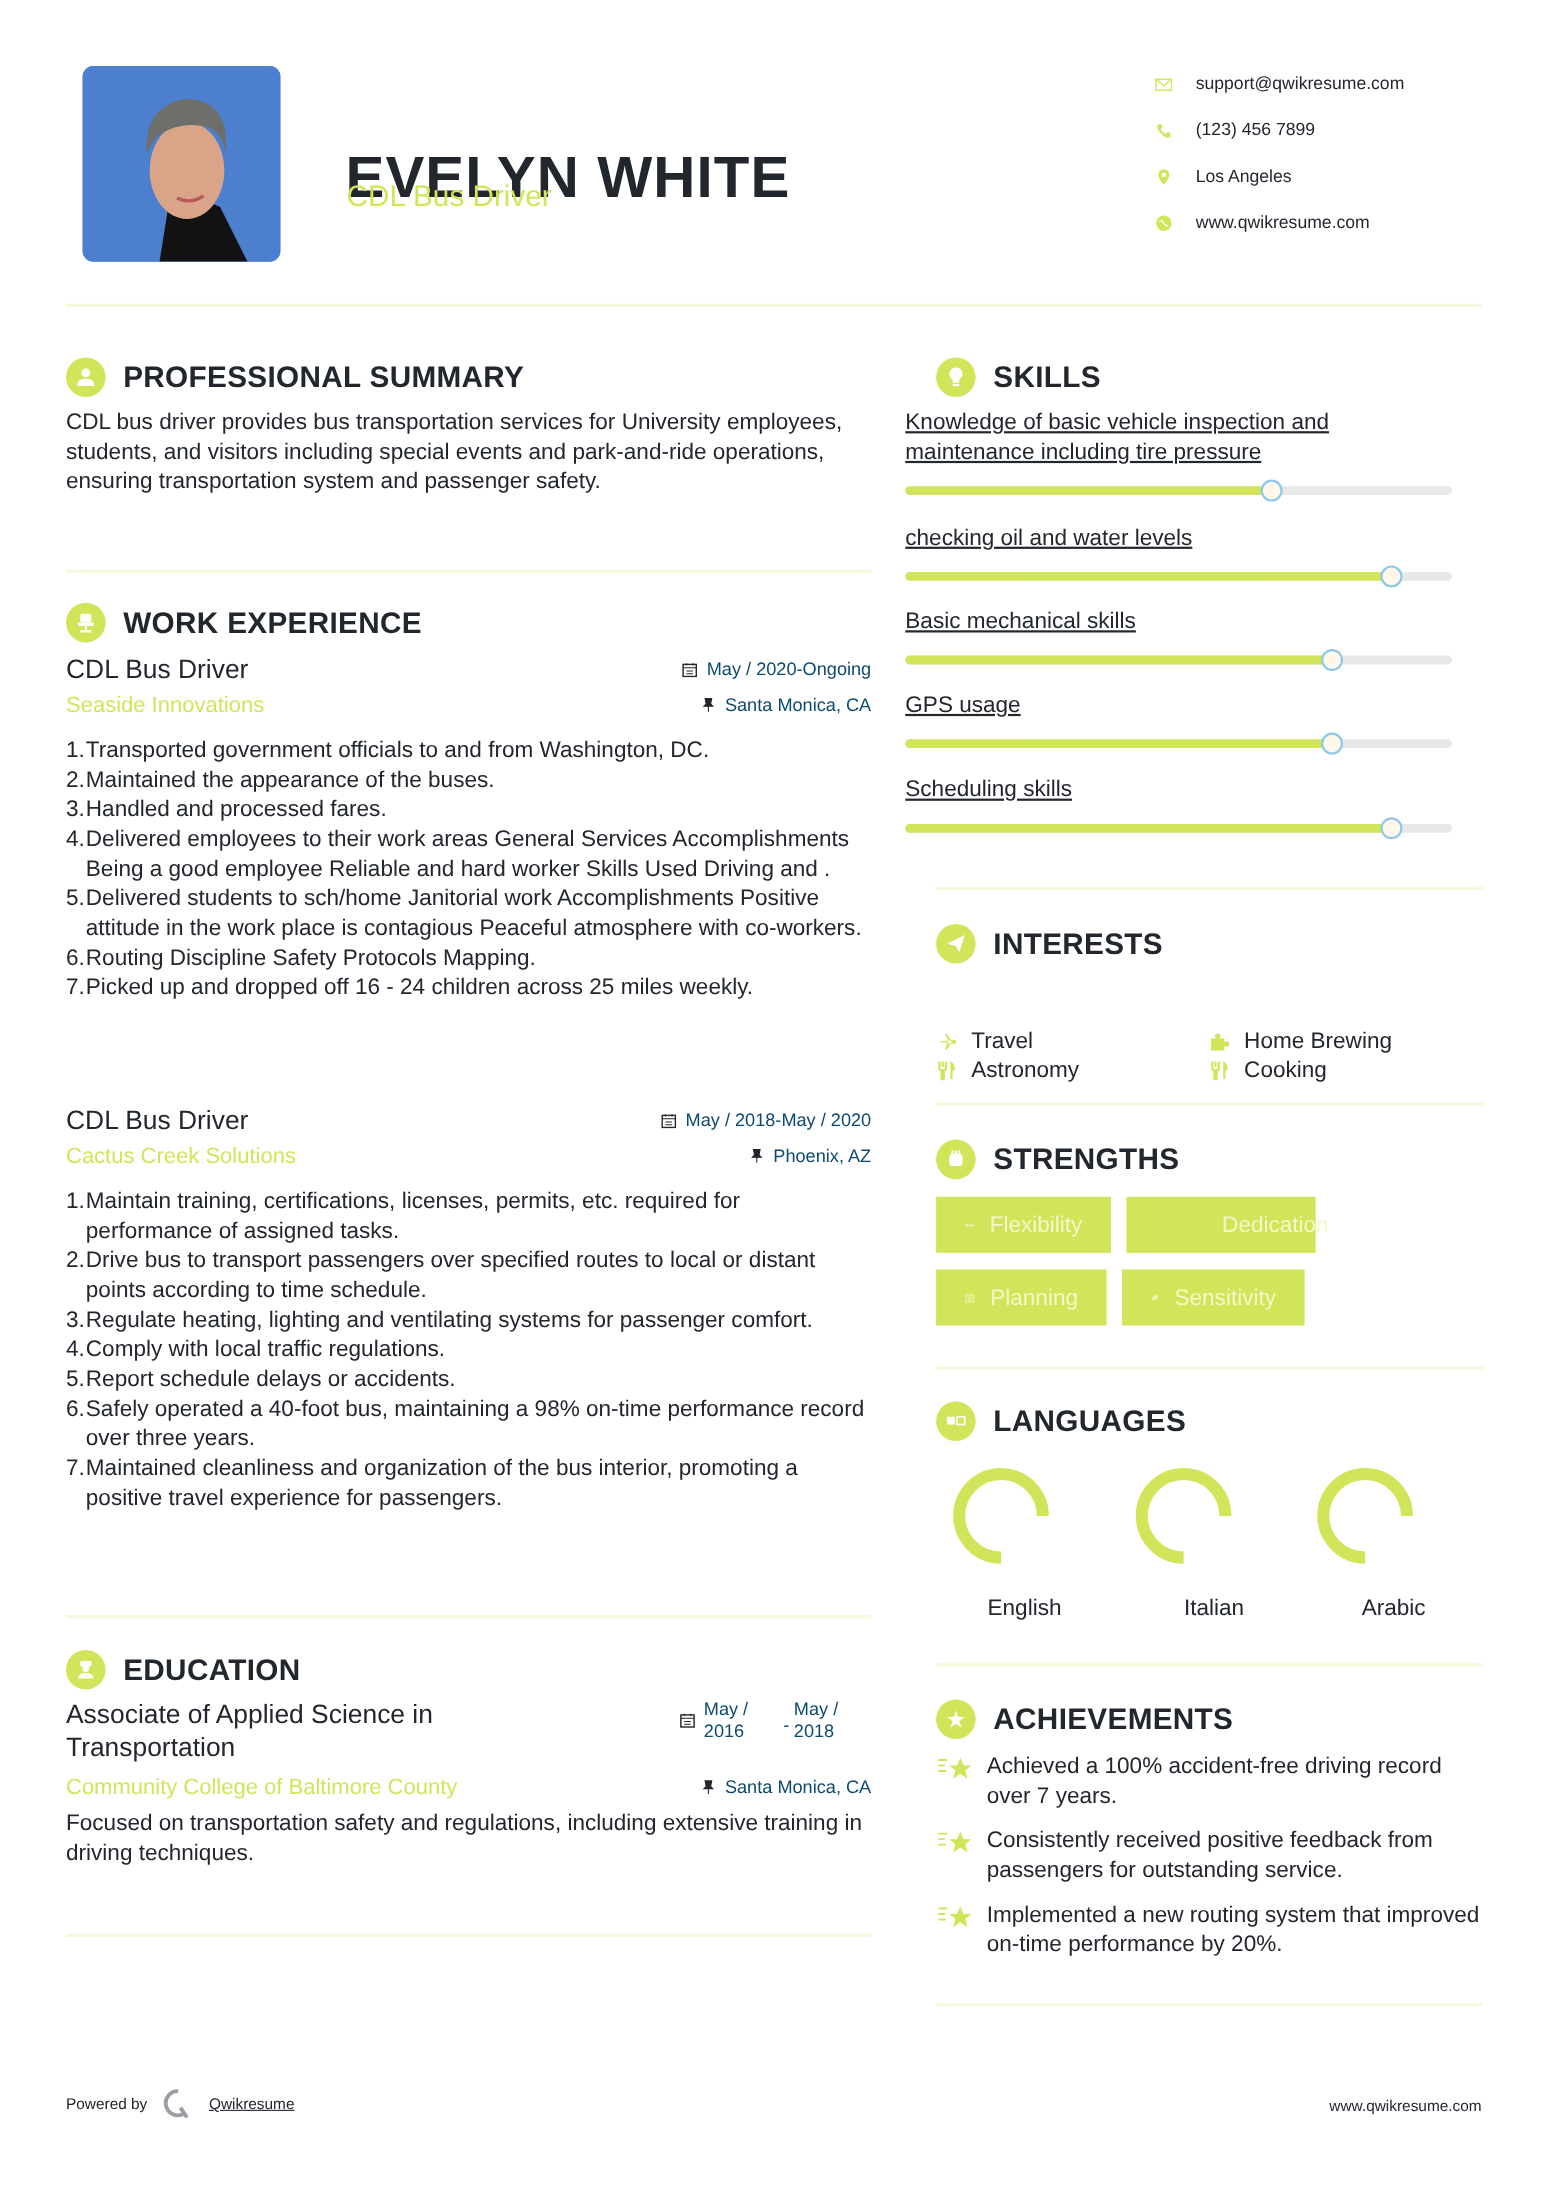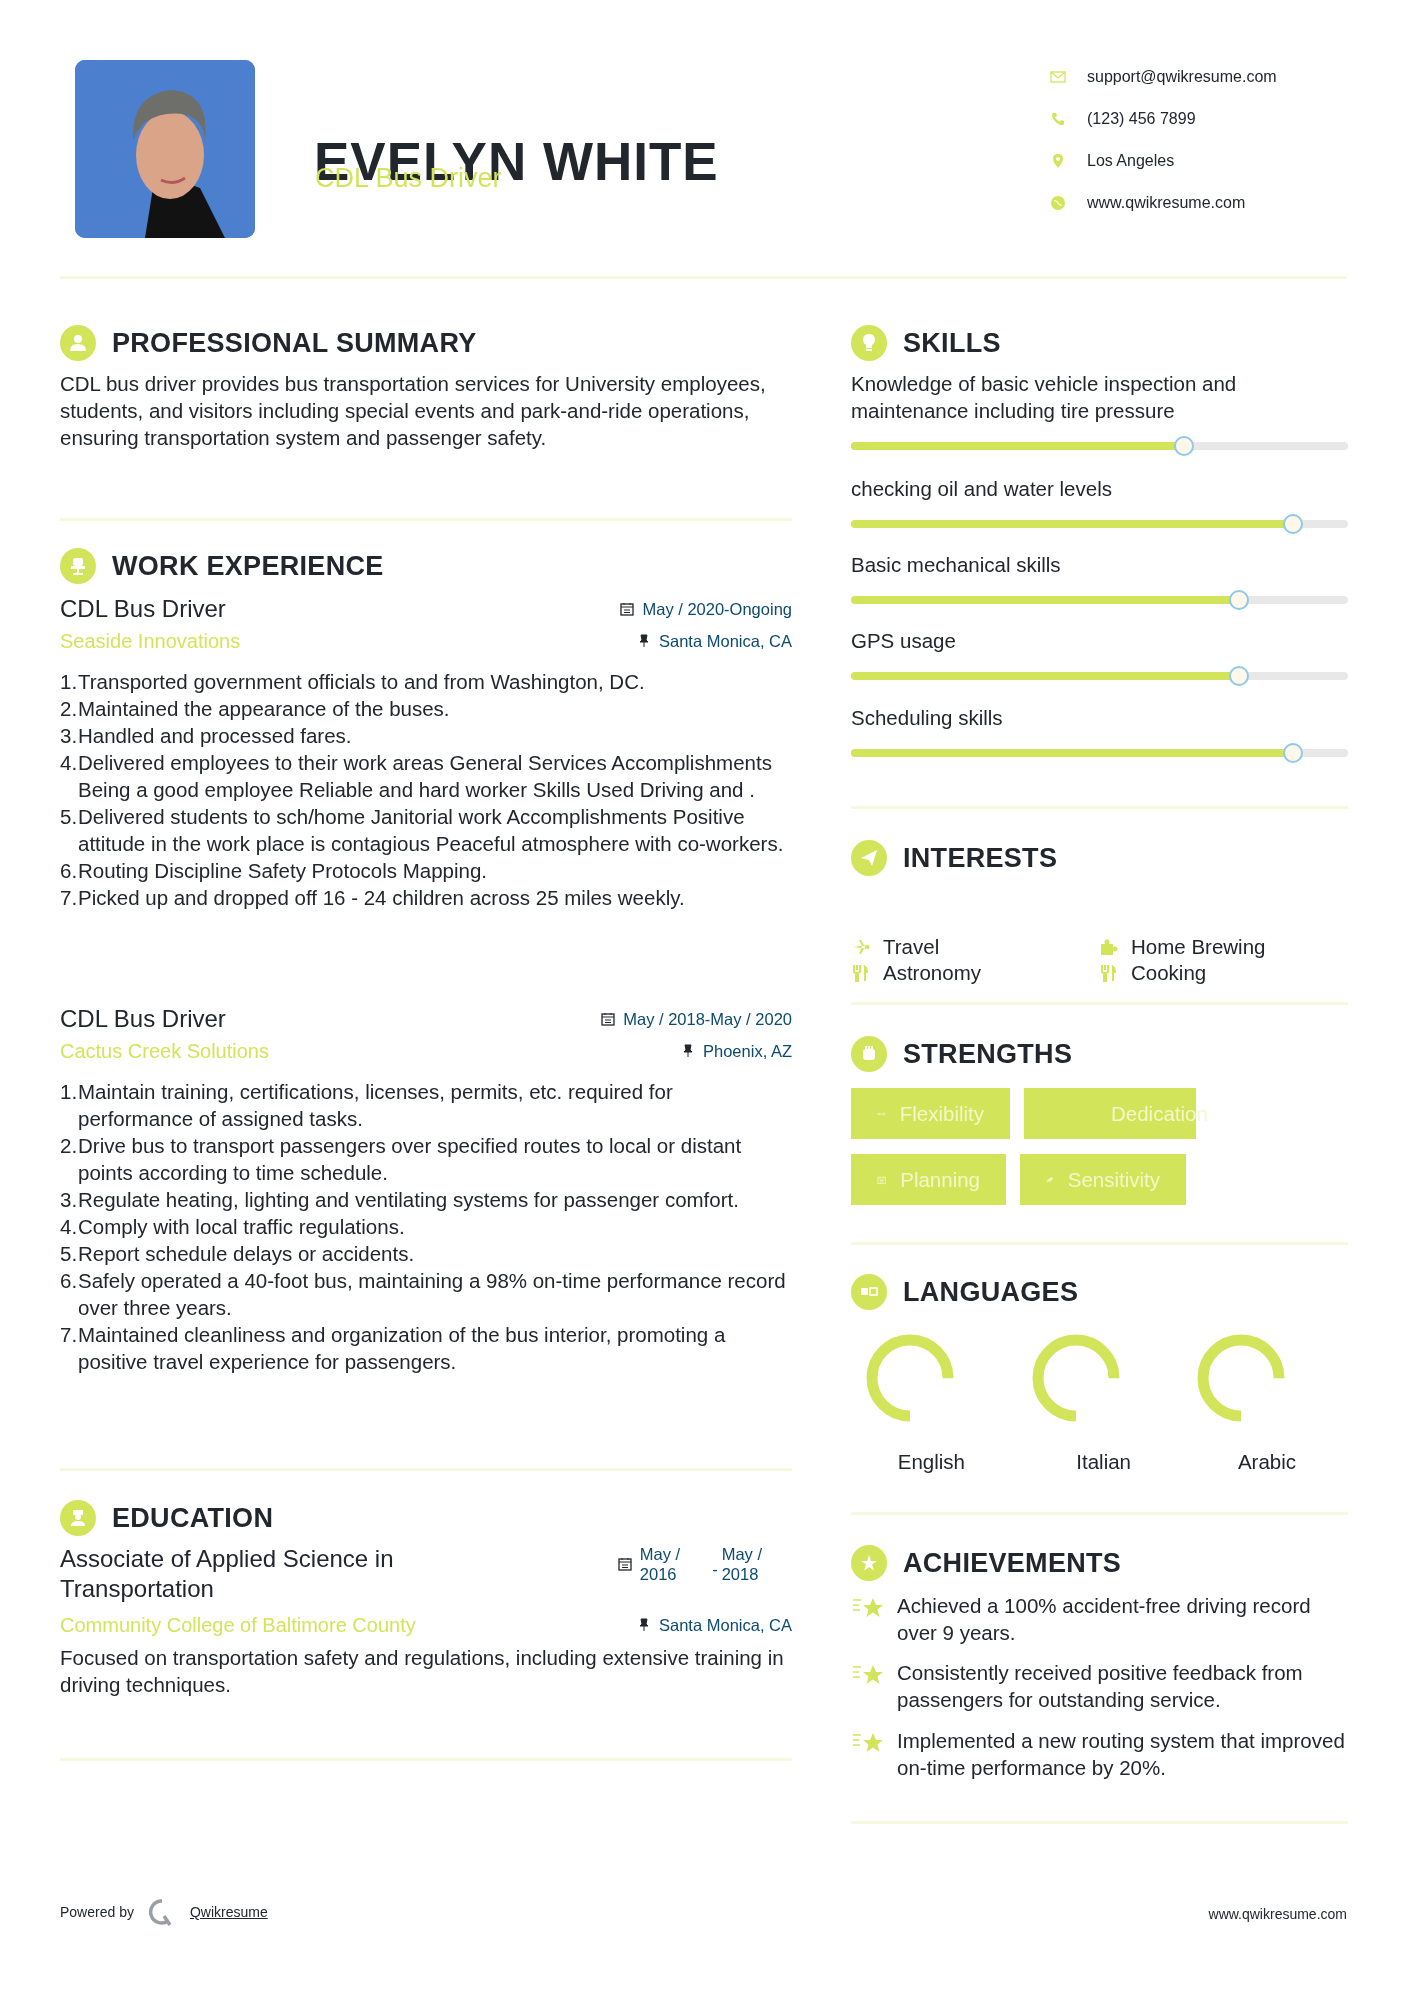--- a/index.html
+++ b/index.html
@@ -34,21 +34,21 @@
   .job-row { display: flex; justify-content: space-between; align-items: center; }
   .job-role { font-size: 24px; color: #22262d; line-height: 34px; }
   .job-company { font-size: 20px; color: #d2e55a; line-height: 30px; }
   .meta { font-size: 16.5px; color: #0c4a6e; display: flex; align-items: center; }
   .meta svg { width: 14px; height: 14px; margin-right: 8px; }
   .job-list { margin-top: 12px; font-size: 20.5px; line-height: 27px; color: #22262d; list-style: none; }
   .job-list li { display: flex; }
   .job-list li .num { width: 18px; flex-shrink: 0; }
 
   
-  .skill { position: absolute; left: 851px; width: 497px; }
+  .skill { position: absolute; left: 823px; width: 497px; text-decoration: underline; }
   .skill-label { font-size: 20.5px; line-height: 27px; color: #22262d; }
   .skill-track { position: relative; height: 8px; border-radius: 4px; background: #e8e8e8; margin-top: 18px; }
   .skill-fill { position: absolute; left: 0; top: 0; height: 8px; border-radius: 4px; background: #d2e55a; }
   .skill-handle { position: absolute; top: -6px; width: 20px; height: 20px; border-radius: 50%; background: #fff8ea; border: 2px solid #8ec8ea; margin-left: -10px; }
 
   
   .interests { position: absolute; left: 851px; top: 934px; width: 500px; display: grid; grid-template-columns: 248px 252px; }
   .interest { display: flex; align-items: center; font-size: 20.5px; height: 26px; }
   .interest svg { width: 20px; height: 20px; margin-right: 12px; }
 
@@ -466,21 +466,21 @@
           <path d="M11 3 L13 9 L19 9 L14 12.5 L16 18.5 L11 15 L6 18.5 L8 12.5 L3 9 L9 9 Z" fill="#fff"></path>
         </svg>
     </span>
     <span class="sec-title">ACHIEVEMENTS</span>
   </div>
   <div class="ach" style="top:1592px;">
     <svg viewBox="0 0 34 28">
         <path d="M2 6 H10 M2 11 H8 M2 16 H9" stroke="#d2e55a" stroke-width="1.6"></path>
         <path d="M22 4 L25 11 L32 11 L26.5 15.5 L28.5 23 L22 18.5 L15.5 23 L17.5 15.5 L12 11 L19 11 Z" fill="#d2e55a"></path>
       </svg>
-    <span class="ach-text">Achieved a 100% accident-free driving record over 9 years.</span>
+    <span class="ach-text">Achieved a 100% accident-free driving record over 7 years.</span>
   </div>
   <div class="ach" style="top:1659px;">
     <svg viewBox="0 0 34 28">
         <path d="M2 6 H10 M2 11 H8 M2 16 H9" stroke="#d2e55a" stroke-width="1.6"></path>
         <path d="M22 4 L25 11 L32 11 L26.5 15.5 L28.5 23 L22 18.5 L15.5 23 L17.5 15.5 L12 11 L19 11 Z" fill="#d2e55a"></path>
       </svg>
     <span class="ach-text">Consistently received positive feedback from passengers for outstanding service.</span>
   </div>
   <div class="ach" style="top:1727px;">
     <svg viewBox="0 0 34 28">

